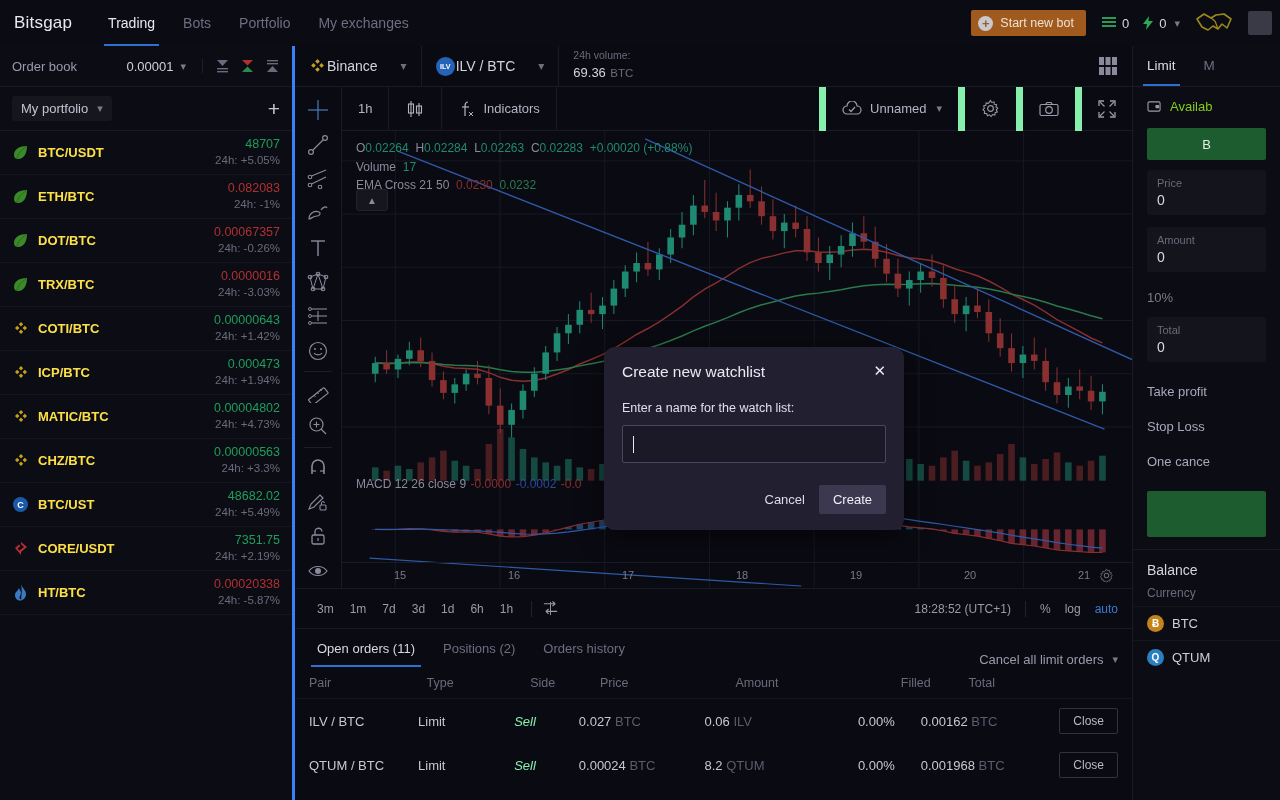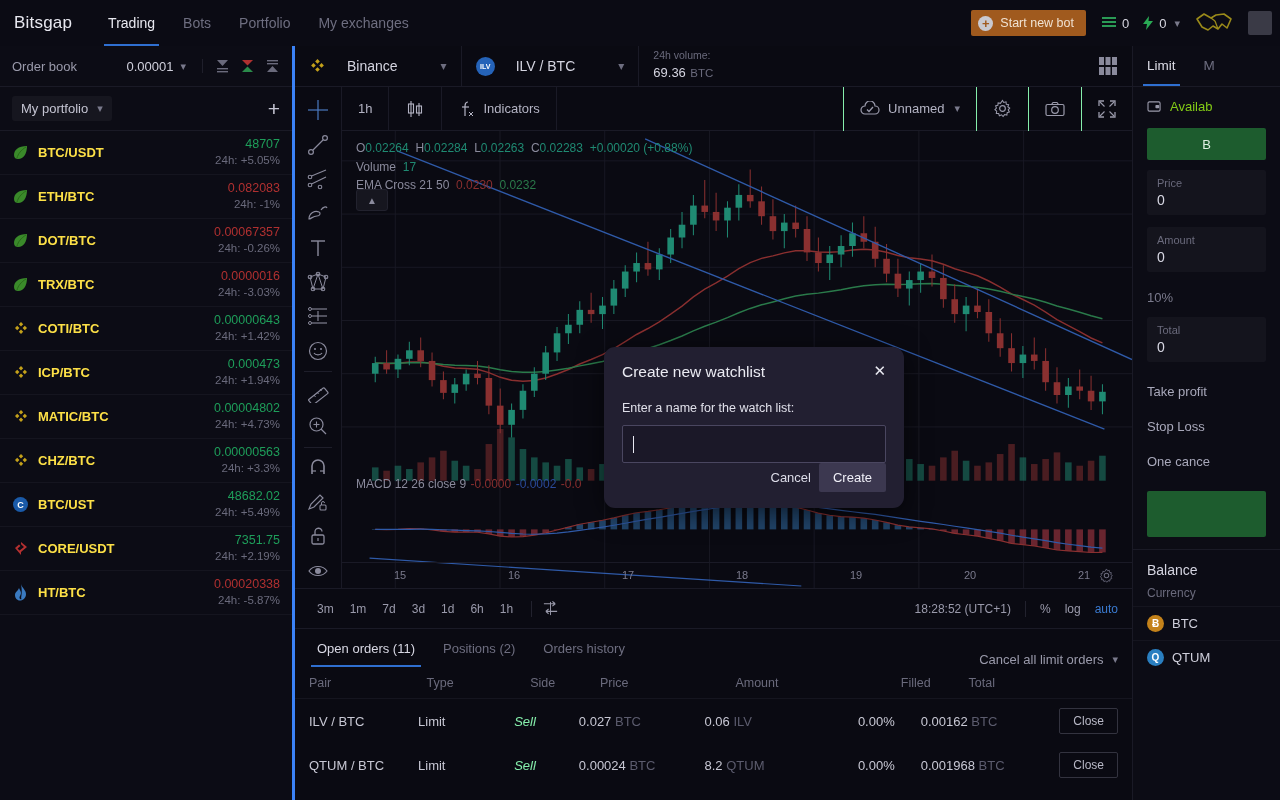--- a/index.html
+++ b/index.html
@@ -74,21 +74,21 @@
               display: flex; align-items: center; justify-content: center; }
   .pairname { font-size: 13px; color: #fde047; font-weight: bold; }
   .pairvals { margin-left: auto; text-align: right; line-height: 1.35; }
   .pairprice { font-size: 12.5px; }
   .pairchg { font-size: 11.5px; color: #6a6a7c; }
   .up { color: #1e9e5a; } .down { color: #b03030; }
 
   
   .center { flex: 1; min-width: 0; display: flex; flex-direction: column; background: #0a0a12; }
   .exch-bar { height: 41px; display: flex; align-items: center; border-bottom: 1px solid #1a1a26; }
-  .exch-cell { display: flex; align-items: center; gap: 21px; padding: 0 14px; height: 41px;
+  .exch-cell { display: flex; align-items: center; gap: 1px; padding: 0 14px; height: 41px;
                border-right: 1px solid #1a1a26; cursor: pointer; }
   .exch-name { font-size: 14px; color: #d4d4e0; }
   .chev { color: #6e6e80; font-size: 12px; margin-left: 22px; }
   .coin-badge { width: 19px; height: 19px; border-radius: 50%; background: #2563b8;
                 color: #fff; font-size: 7px; display: flex; align-items: center;
                 justify-content: center; font-weight: bold; }
   .vol-cell { padding: 0 14px; line-height: 1.3; }
   .vol-lab { font-size: 10.5px; color: #6a6a7c; }
   .vol-val { font-size: 13px; color: #d4d4e0; }
   .vol-unit { color: #6a6a7c; font-size: 11.5px; }
@@ -99,21 +99,21 @@
              display: flex; flex-direction: column; align-items: center; padding-top: 6px; }
   .dtool { width: 36px; height: 36px; display: flex; align-items: center; justify-content: center;
            cursor: pointer; color: #8a8a9c; }
   .dsep { width: 28px; height: 1px; background: #1e1e2a; margin: 3px 0; }
 
   .chartarea { flex: 1; position: relative; min-width: 0; overflow: hidden; }
   .chart-toolbar { height: 44px; display: flex; align-items: center; border-bottom: 1px solid #1a1a26; }
   .ctbtn { padding: 0 16px; height: 44px; display: flex; align-items: center; gap: 8px;
            font-size: 13px; color: #b4b4c4; border-right: 1px solid #1a1a26; cursor: pointer; }
   .ct-right { margin-left: auto; display: flex; align-items: center; height: 44px; }
-  .ct-right .ctbtn { border-right: none; border-left: 1px solid #86efac; }
+  .ct-right .ctbtn { border-right: none; border-left: 7px solid #86efac; }
 
   .plot { position: relative; height: calc(100% - 44px); }
   .legend { position: absolute; left: 14px; top: 8px; z-index: 6; line-height: 1.55; pointer-events: none; }
   .leg-row { font-size: 12px; color: #8a8a9c; white-space: nowrap; }
   .leg-teal { color: #1f8a72; }
   .leg-red { color: #8a2f2f; }
   .leg-green { color: #2a7a4a; }
   .leg-blue { color: #2a4a9a; }
 
   .collapse-tab { position: absolute; left: 14px; top: 58px; width: 32px; height: 22px;
@@ -201,21 +201,21 @@
   .mtitle { font-size: 15.5px; color: #eaeaf2; }
   .mclose { margin-left: auto; color: #eaeaf2; font-size: 15px; cursor: pointer; line-height: 1; }
   .mlabel { font-size: 12.5px; color: #e0e0ea; margin-top: 20px; }
   .minput {
     margin-top: 10px; height: 38px; background: #1b1828; border: 1px solid #4a4660;
     border-radius: 2px; display: flex; align-items: center; padding: 0 10px;
   }
   .caret { width: 1px; height: 17px; background: #e8e8f2; animation: bl 1s steps(1) infinite; }
   @keyframes bl { 0%,50% { opacity: 1; } 50.01%,100% { opacity: 0; } }
   .minput-text { font-size: 13px; color: #e8e8f2; }
-  .mfoot { display: flex; align-items: center; justify-content: flex-end; gap: 0; }
+  .mfoot { display: flex; align-items: center; justify-content: flex-end; gap: 6px; margin-top: 22px; }
   .mcancel { font-size: 13px; color: #dcdce8; background: none; border: none; cursor: pointer;
              padding: 6px 8px; font-family: "Liberation Sans", sans-serif; }
   .mcreate { font-size: 13px; color: #f0f0f8; background: #3c3850; border: none; cursor: pointer;
              padding: 7px 14px; border-radius: 2px; font-family: "Liberation Sans", sans-serif; }
 
   svg { display: block; }
 </style>
 </head>
 <body>
 

